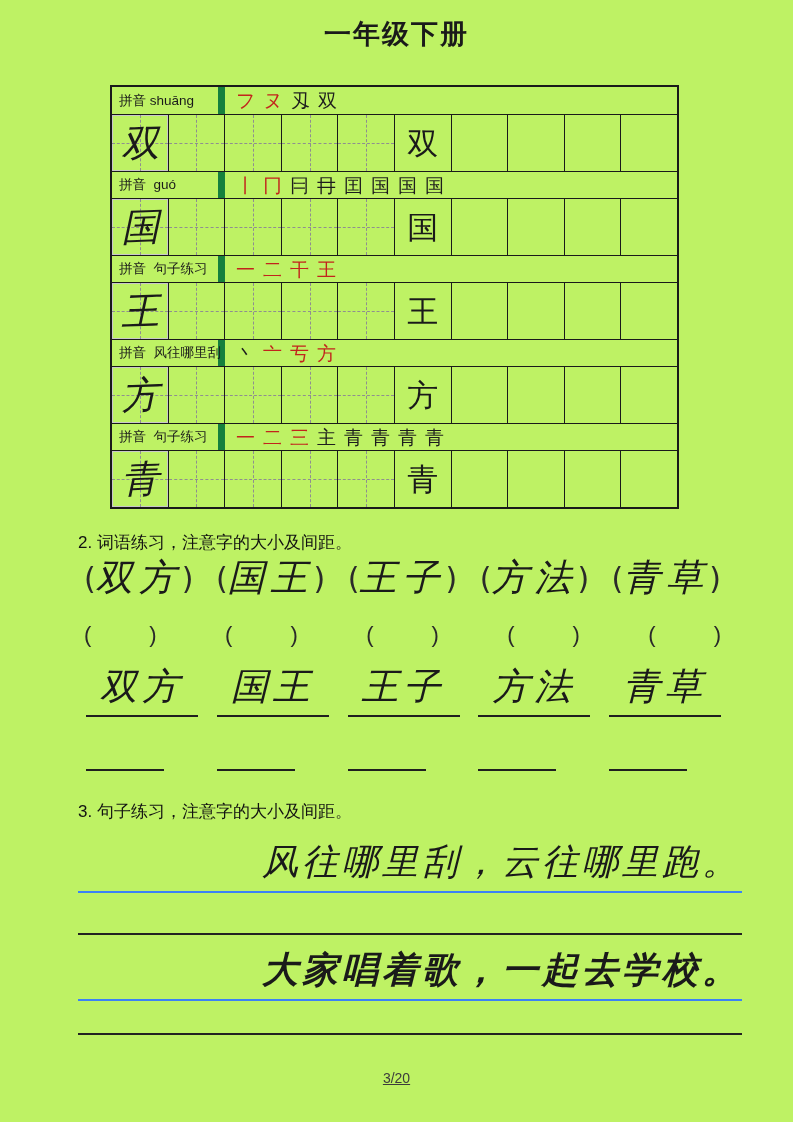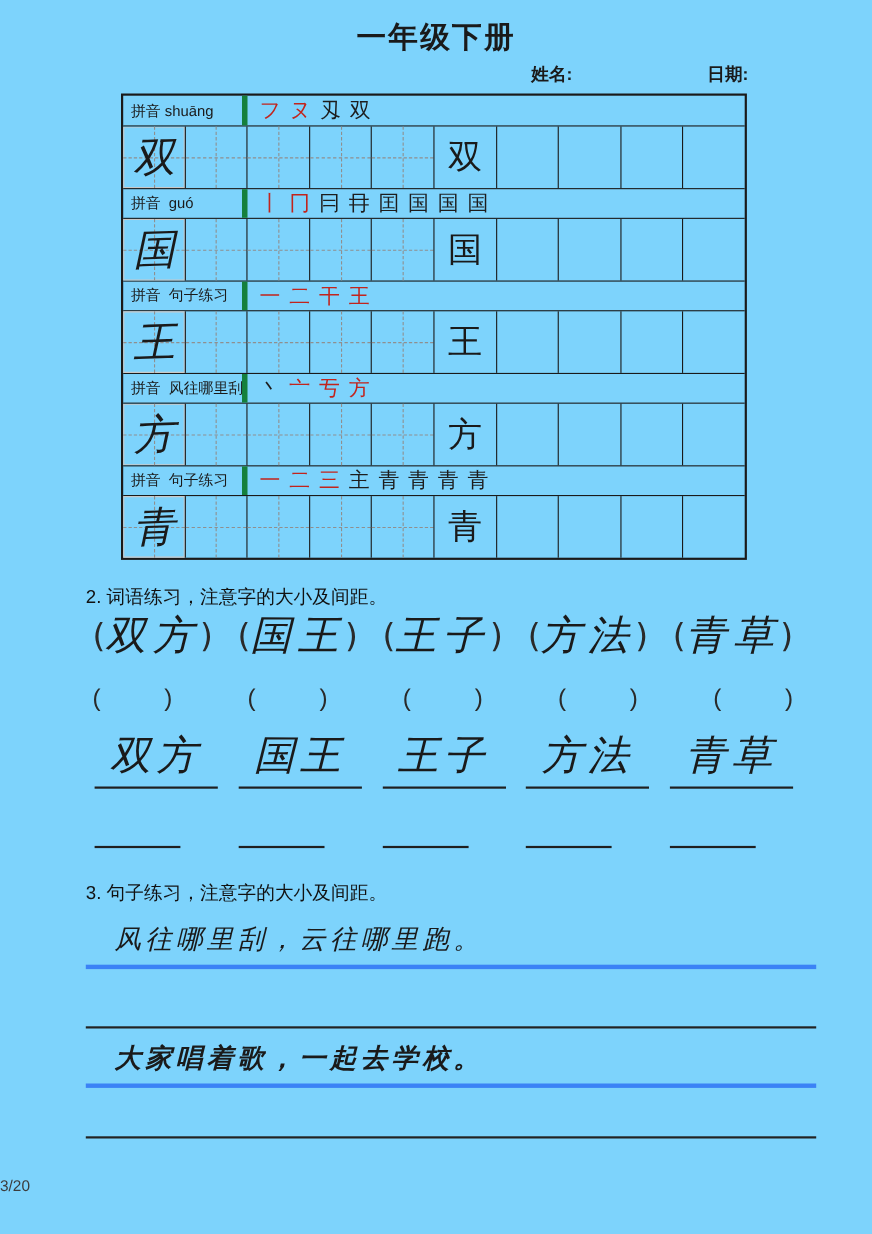--- a/index.html
+++ b/index.html
@@ -1,30 +1,30 @@
 <!DOCTYPE html>
 <html><head>
 <meta charset="utf-8">
 <style>
   * { margin:0; padding:0; box-sizing:border-box; }
   body { background:#fff; font-family:"Liberation Sans", sans-serif; }
-  .page { position:relative; width:793px; height:1122px; background:#7dd3fc; overflow:hidden; color:#1a1a1a; }
+  .page { position:relative; width:793px; height:1122px; background:#bef264; overflow:hidden; color:#1a1a1a; }
 
   .title { position:absolute; top:16px; left:0; width:100%; text-align:center;
            font-size:27px; font-weight:bold; letter-spacing:2px; }
 
   .meta-row { position:absolute; top:58px; left:0; width:100%; height:24px; font-size:16px; font-weight:bold; }
   .name-label { position:absolute; left:483px; }
   .date-label { position:absolute; left:643px; }
 
   
   .char-table { position:absolute; left:110px; top:85px; width:569px; border:2px solid #1a1a1a; }
   .pin-row { display:flex; height:27px; border-top:1px solid #1a1a1a; }
   .group:first-child .pin-row { border-top:none; }
-  .pin-cell { width:113px; flex:0 0 113px; border-right:5px solid #15803d;
+  .pin-cell { width:113px; flex:0 0 113px; border-right:7px solid #15803d;
               font-size:13.5px; display:flex; align-items:center; padding-left:7px; white-space:pre; }
   .stroke-cell { flex:1; display:flex; align-items:center; padding-left:11px; gap:8px;
                  font-family:"DejaVu Sans", sans-serif; font-size:19px; line-height:1; }
   .stroke-step.red { color:#c2241c; }
   .stroke-step.ink { color:#1d1d1d; }
 
   .grid-row { display:flex; height:57px; border-top:1px solid #1a1a1a; }
   .g-cell { flex:1; position:relative; border-left:1px solid #1a1a1a;
             display:flex; align-items:center; justify-content:center; }
   .g-cell:first-child { border-left:none; box-shadow:inset 0 0 0 1px #c9c9c9; }
@@ -54,38 +54,34 @@
   .uline-words { position:absolute; left:86px; right:72px; top:666px; display:flex;
                  justify-content:space-between; }
   .uw { width:112px; text-align:center; border-bottom:2px solid #1f1f1f;
         font-size:37px; letter-spacing:5px; padding-bottom:6px; line-height:1.15; }
 
   .short-lines { position:absolute; left:86px; right:72px; top:740px; height:32px; display:flex;
                  justify-content:space-between; }
   .sl-slot { width:112px; }
   .sl-line { width:78px; border-bottom:2.5px solid #1f1f1f; height:31px; }
 
-  .sentence { position:absolute; left:78px; width:664px; border-bottom:4px solid #3b82f6;
-              font-size:24px; letter-spacing:4px; padding:0 0 8px 26px; line-height:1.2; }
+  .sentence { position:absolute; left:78px; width:664px; border-bottom:2px solid #3b82f6;
+              font-size:36px; letter-spacing:4px; padding:0 0 8px 26px; line-height:1.2;text-align:right; }
   .blank-line { position:absolute; left:78px; width:664px; border-bottom:2px solid #222; height:0; }
 
-  .footer { position:absolute; top:1070px; left:0; width:100%; text-align:left;
-            font-size:14px; color:#3c3c3c; }
+  .footer { position:absolute; top:1070px; left:0; width:100%; text-align:center;
+            font-size:14px; color:#3c3c3c;text-decoration:underline; }
 </style>
 </head>
 <body>
 
 <div class="page">
 
   <div class="title">一年级下册</div>
 
-  <div class="meta-row">
-    <span class="name-label">姓名:</span>
-    <span class="date-label">日期:</span>
-  </div>
 
   <div class="char-table" id="char-table">
       <div class="group">
         <div class="pin-row">
           <div class="pin-cell">拼音 shuāng</div>
           <div class="stroke-cell">
             <span class="stroke-step red">フ</span>
             <span class="stroke-step red">ヌ</span>
             <span class="stroke-step ink">刄</span>
             <span class="stroke-step ink">双</span>

